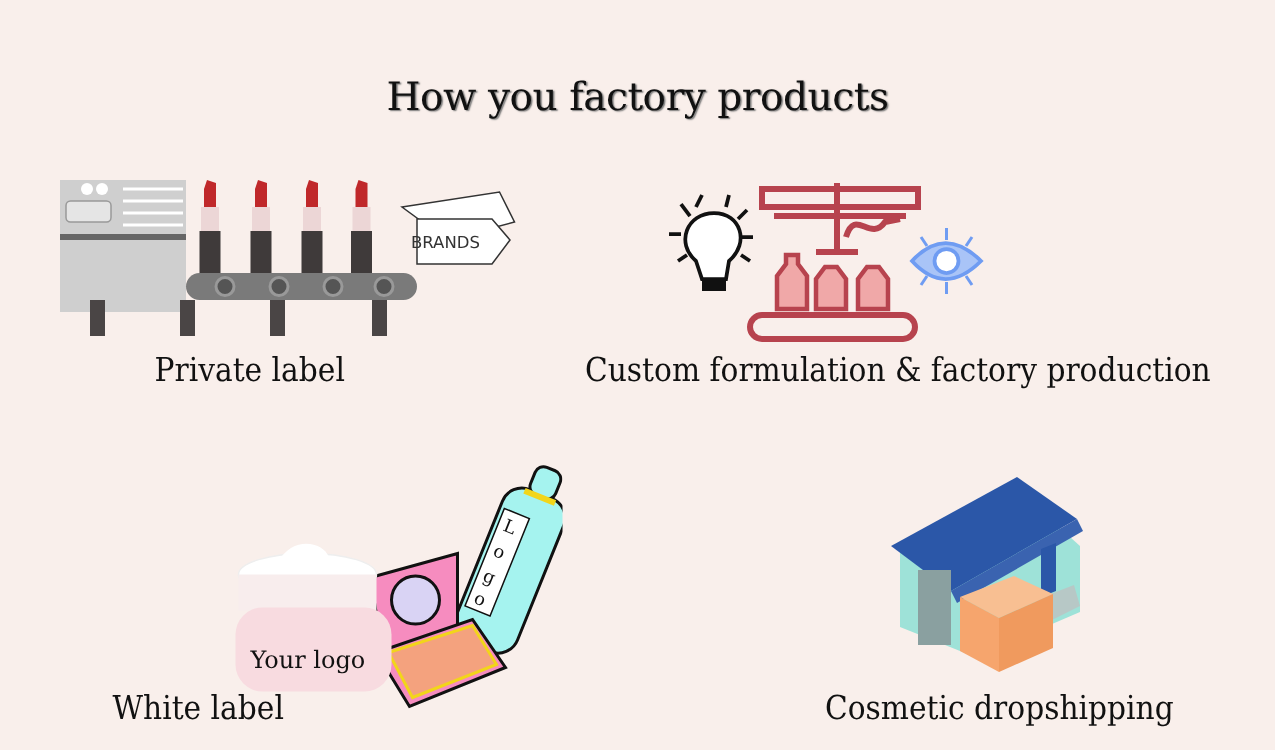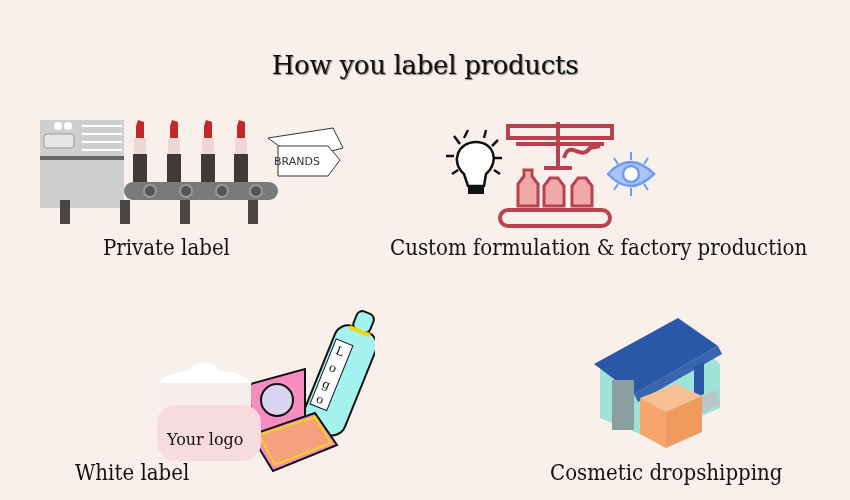--- a/index.html
+++ b/index.html
@@ -4,21 +4,21 @@
 <style>
   html,body{margin:0;padding:0;}
   body{width:850px;height:500px;background:#f9efeb;position:relative;overflow:hidden;font-family:"DejaVu Serif",serif;color:#111;}
   .title{position:absolute;left:0;width:850px;top:50px;text-align:center;font-size:26px;text-shadow:1px 1px 1px #777;letter-spacing:-0.3px;}
   .label{position:absolute;font-size:22px;white-space:nowrap;transform:scaleX(0.9);transform-origin:left top;}
   .ill{position:absolute;}
 </style>
 </head>
 <body>
 
-<div class="title">How you label products</div>
+<div class="title">How you factory products</div>
 
 <svg class="ill" style="left:38px;top:118px" width="310" height="110" viewBox="0 0 310 110">
   <rect x="2" y="2" width="84" height="88" fill="#cfcfcf"></rect>
   <rect x="2" y="38" width="84" height="4" fill="#666"></rect>
   <circle cx="20" cy="8" r="4" fill="#fff"></circle>
     <circle cx="30" cy="8" r="4" fill="#fff"></circle>
   <rect x="6" y="16" width="30" height="14" rx="3" fill="#e5e5e5" stroke="#999"></rect>
   <g stroke="#fff" stroke-width="2">
       <line x1="44" y1="8" x2="84" y2="8"></line>
       <line x1="44" y1="16" x2="84" y2="16"></line>

